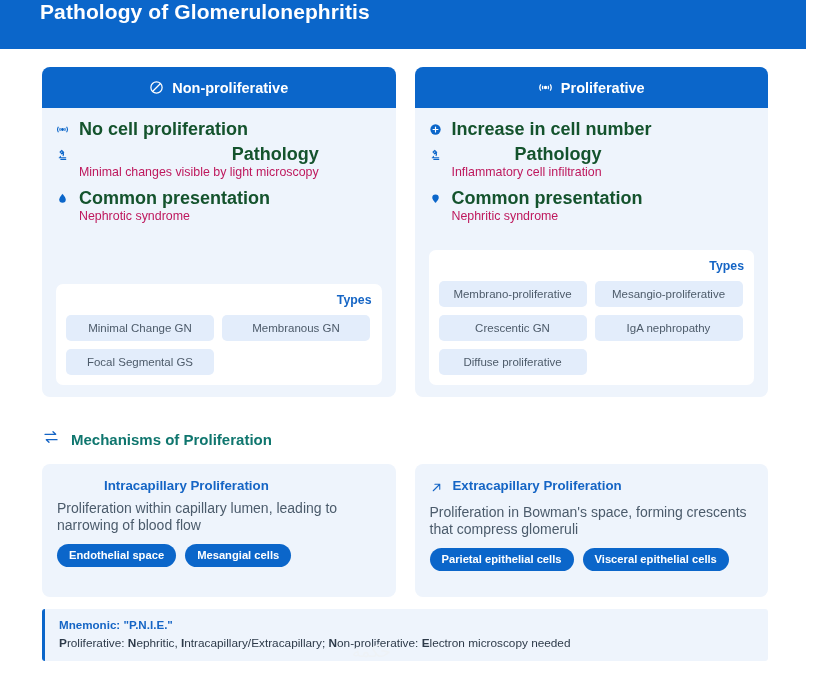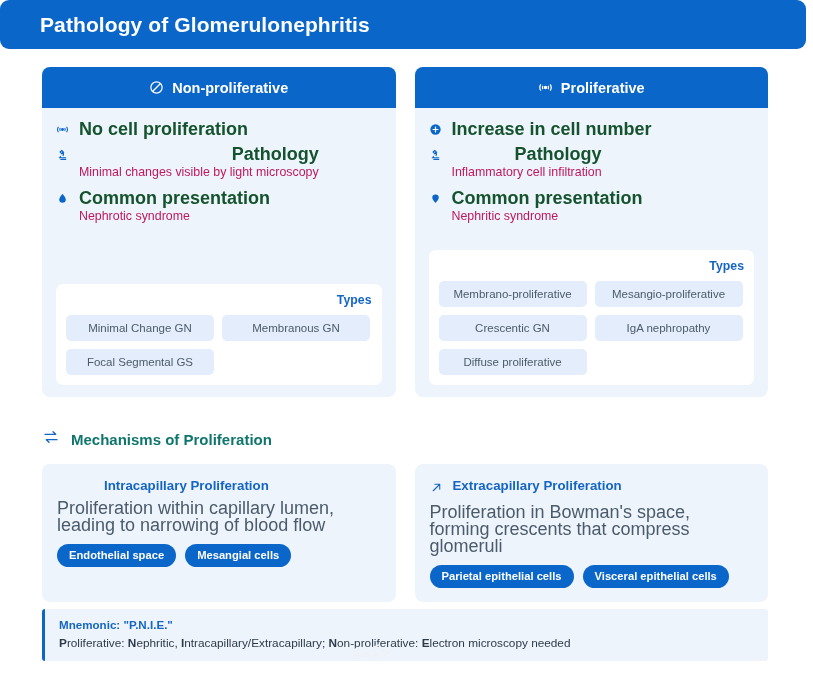--- a/index.html
+++ b/index.html
@@ -8,21 +8,21 @@
     background: #ffffff;
     font-family: "Liberation Sans", sans-serif;
     overflow: hidden;
   }
   .page { position: relative; width: 813px; height: 673px; background:#fff; }
 
   
   .header-bar {
     position:absolute; left:0; top:0; width:806px; height:49px;
     background:#0b66ca;
-    display:flex; align-items:center;border-radius:9px;
+    display:flex; 
   }
   .header-title {
     color:#ffffff; font-size:21px; font-weight:bold;
     letter-spacing:0.1px; padding-left:40px;
   }
 
   
   .cards-row {
     position:absolute; left:42px; top:67px;
     width:726px; display:flex; gap:19px;
@@ -80,21 +80,21 @@
     width:353.5px; background:#eef4fc; border-radius:8px;
     padding:13px 15px 14px 15px; min-height:133px;
   }
   .mech-title-row { display:flex; gap:9px; align-items:flex-start; margin-bottom:6px; }
   .mech-title-row.blank-icon .ico { width:38px; flex:0 0 38px; }
   .mech-title-row .ico { width:14px; flex:0 0 14px; padding-top:3px; }
   .mech-title {
     color:#1565c5; font-size:13.3px; font-weight:bold; line-height:17px;
   }
   .mech-title.push { text-align:left; }
-  .mech-desc { font-size:18px; color:#4b5b6b; line-height:17px; margin-bottom:10px; }
+  .mech-desc { font-size:14px; color:#4b5b6b; line-height:17px; margin-bottom:10px; }
   .pills { display:flex; gap:9px; flex-wrap:wrap; }
   .pill {
     background:#0b66ca; color:#fff; font-size:11.2px; font-weight:bold;
     border-radius:12px; padding:5px 12px; line-height:13px;
   }
 
   
   .mnemonic {
     position:absolute; left:42px; top:609px; width:726px;
     background:#eef4fc; border-left:3px solid #0b66ca; border-radius:3px;

